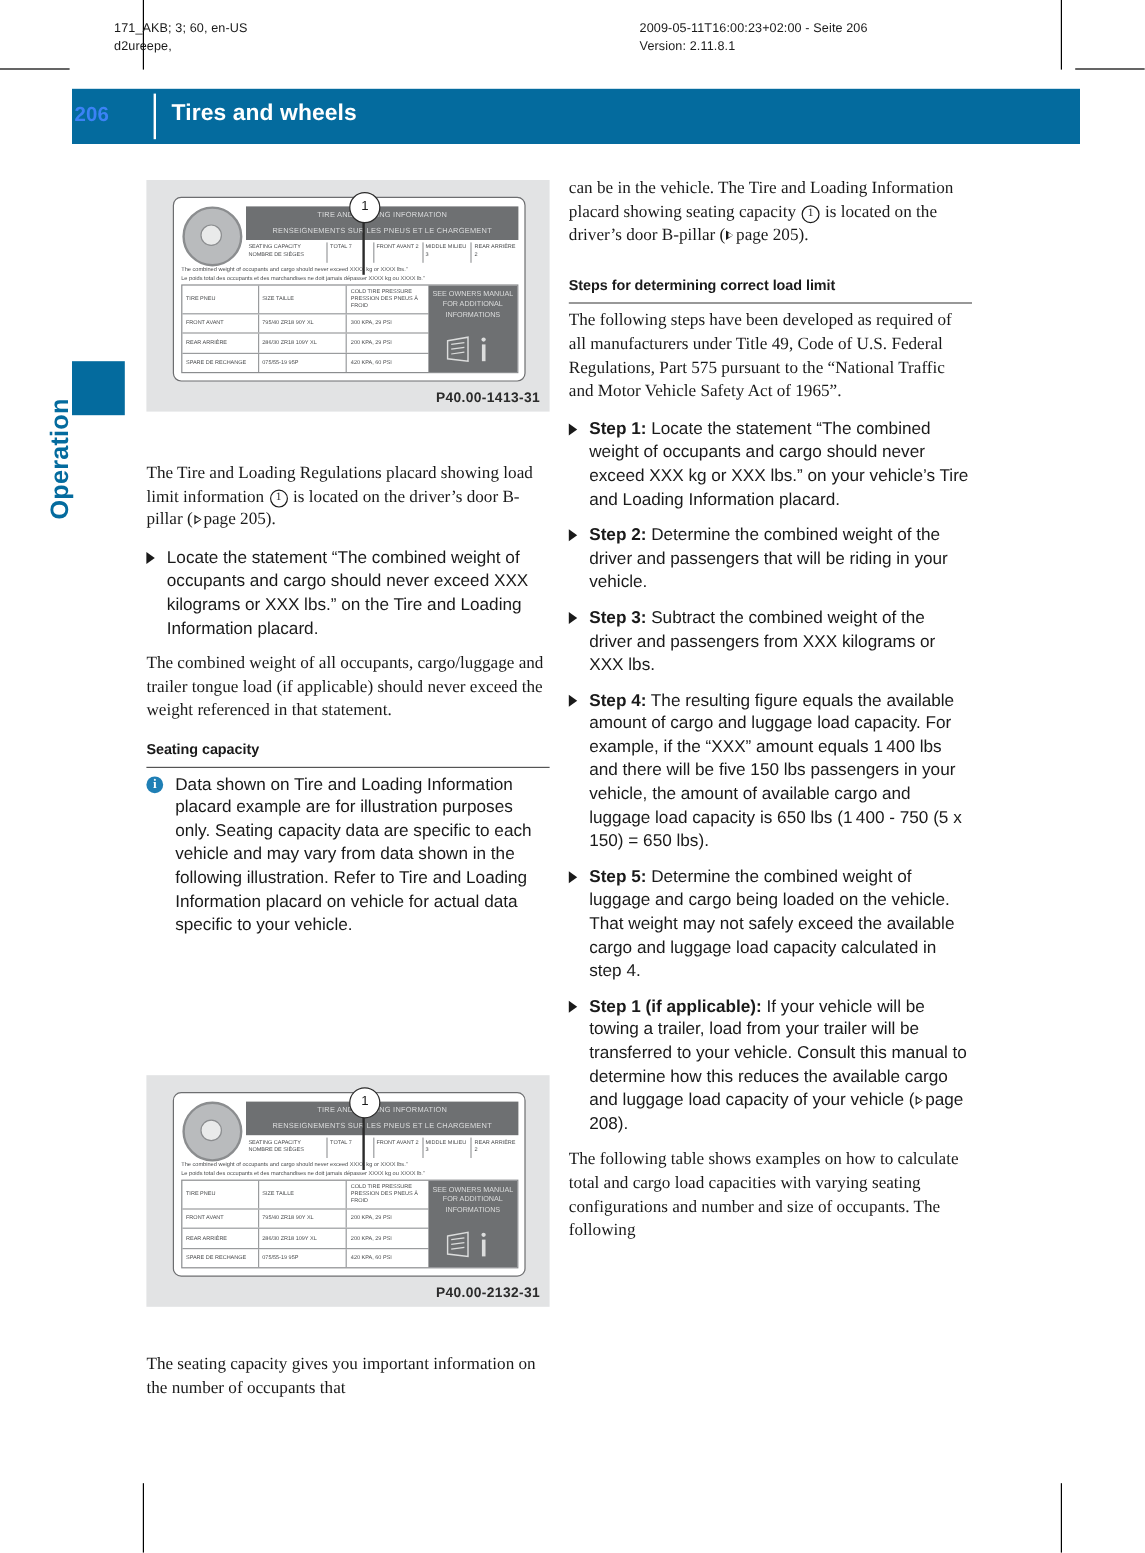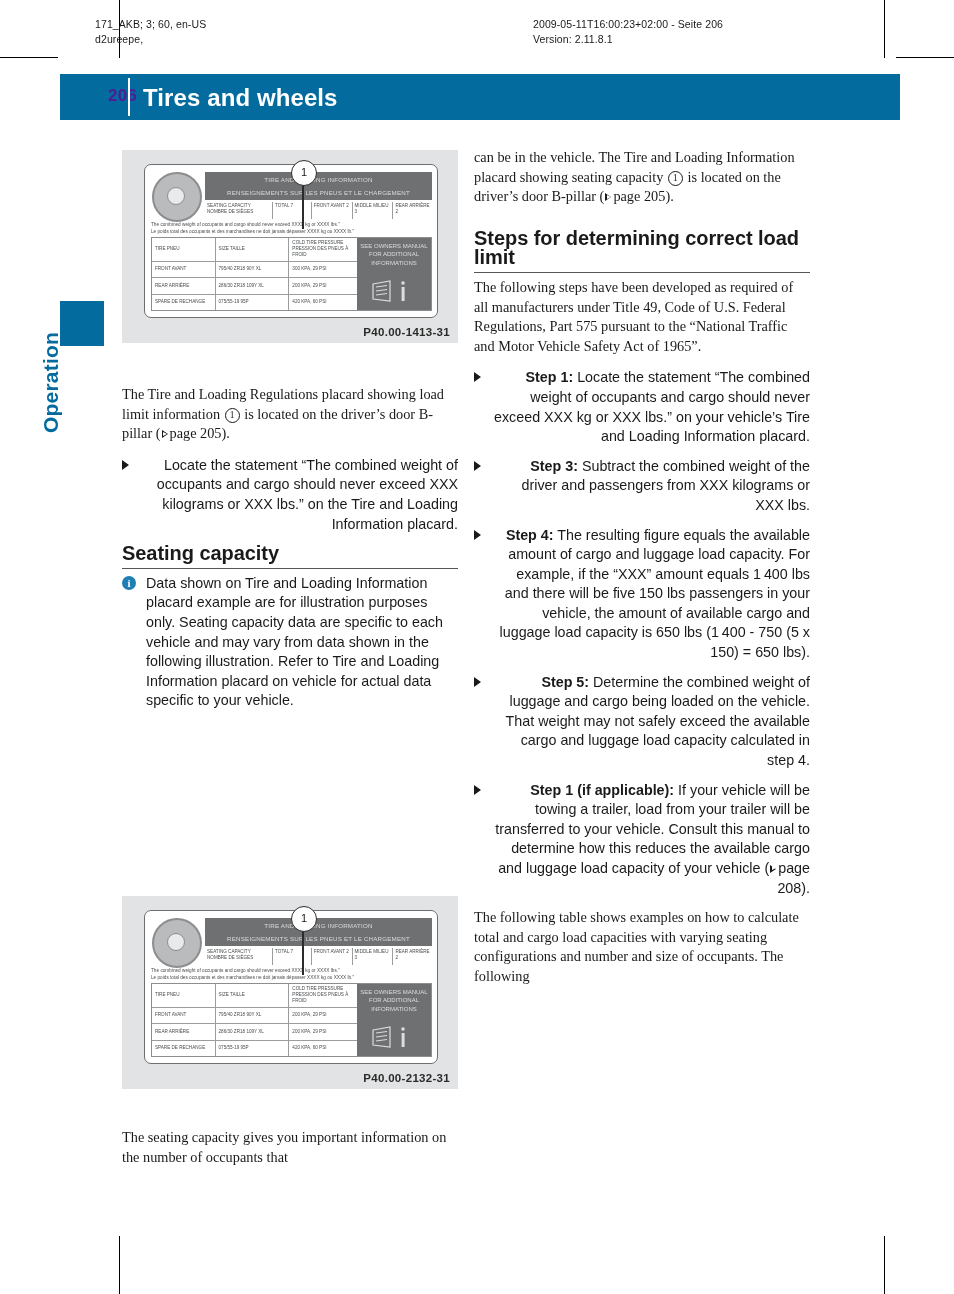--- a/index.html
+++ b/index.html
@@ -41,43 +41,43 @@
   .header-band {
     position: absolute;
     left: 60px;
     top: 74px;
     width: 840px;
     height: 46px;
     background: #046b9e;
   }
   .header-pageno {
     position: absolute;
-    left: 91px;
+    left: 62px;
     top: 86px;
     width: 46px;
-    text-align: right;
-    color: #4c1d95;
+    text-align: left;
+    color: #3b82f6;
     font-size: 17px;
     font-weight: bold;
     letter-spacing: 0.2px;
   }
   .header-rule {
     position: absolute;
     left: 128px;
     top: 78px;
     width: 2px;
     height: 38px;
     background: #ffffff;
   }
   .header-title {
     position: absolute;
     left: 143px;
     top: 84px;
     color: #ffffff;
-    font-size: 24px;
+    font-size: 19px;
     font-weight: bold;
     letter-spacing: 0.1px;
   }
 
   
   .chapter-tab {
     position: absolute;
     left: 60px;
     top: 301px;
     width: 44px;
@@ -108,36 +108,35 @@
   }
   .col-left  { left: 122px; }
   .col-right { left: 474px; }
 
   p { margin: 0 0 0 0; font-family: Liberation Serif, serif; }
   .para { margin-bottom: 12px; }
   .para-tight { margin-bottom: 0; }
 
   
   .sec-head {
-    font-size: 20px;
+    font-size: 12px;
     font-weight: bold;
     margin-top: 10px;
     margin-bottom: 5px;
     padding-bottom: 4px;
     border-bottom: 1.6px solid #555;
     letter-spacing: -0.05px;
   }
   .sec-head-top { margin-top: 22px; }
 
   
   .step {
     position: relative;
     padding-left: 17px;
     margin-bottom: 10px;
-    text-align: right;
   }
   .step-arrow {
     position: absolute;
     left: 0;
     top: 4px;
     width: 0;
     height: 0;
     border-left: 7px solid #1a1a1a;
     border-top: 5px solid transparent;
     border-bottom: 5px solid transparent;
@@ -547,20 +546,21 @@
 
 <div class="col col-left" style="top:385px;">
 
   <p class="para"><span>The Tire and Loading Regulations placard showing load limit information </span><span class="circnum">1</span><span> is located on the driver’s door B-pillar (</span><span class="reftri"></span><span>page 205</span><span>).</span></p>
 
   <div class="step">
     <span class="step-arrow"></span>
     <span>Locate the statement “The combined weight of occupants and cargo should never exceed XXX kilograms or XXX lbs.” on the Tire and Loading Information placard.</span>
   </div>
 
+  <p class="para">The combined weight of all occupants, cargo/luggage and trailer tongue load (if applicable) should never exceed the weight referenced in that statement.</p>
 
   <div class="sec-head">Seating capacity</div>
 
   <div class="note">
     <span class="note-icon">i</span>
     <span>Data shown on Tire and Loading Information placard example are for illustration purposes only. Seating capacity data are specific to each vehicle and may vary from data shown in the following illustration. Refer to Tire and Loading Information placard on vehicle for actual data specific to your vehicle.</span>
   </div>
 </div>
 
 <div class="col col-left" style="top:1128px;">
@@ -573,20 +573,24 @@
 
   <div class="sec-head sec-head-top">Steps for determining correct load limit</div>
 
   <p class="para">The following steps have been developed as required of all manufacturers under Title 49, Code of U.S. Federal Regulations, Part 575 pursuant to the “National Traffic and Motor Vehicle Safety Act of 1965”.</p>
 
   <div class="step">
     <span class="step-arrow"></span>
     <b>Step 1:</b><span> Locate the statement “The combined weight of occupants and cargo should never exceed XXX kg or XXX lbs.” on your vehicle’s Tire and Loading Information placard.</span>
   </div>
 
+  <div class="step">
+    <span class="step-arrow"></span>
+    <b>Step 2:</b><span> Determine the combined weight of the driver and passengers that will be riding in your vehicle.</span>
+  </div>
 
   <div class="step">
     <span class="step-arrow"></span>
     <b>Step 3:</b><span> Subtract the combined weight of the driver and passengers from XXX kilograms or XXX lbs.</span>
   </div>
 
   <div class="step">
     <span class="step-arrow"></span>
     <b>Step 4:</b><span> The resulting figure equals the available amount of cargo and luggage load capacity. For example, if the “XXX” amount equals 1 400 lbs and there will be five 150 lbs passengers in your vehicle, the amount of available cargo and luggage load capacity is 650 lbs (1 400 - 750 (5 x 150) = 650 lbs).</span>
   </div>

